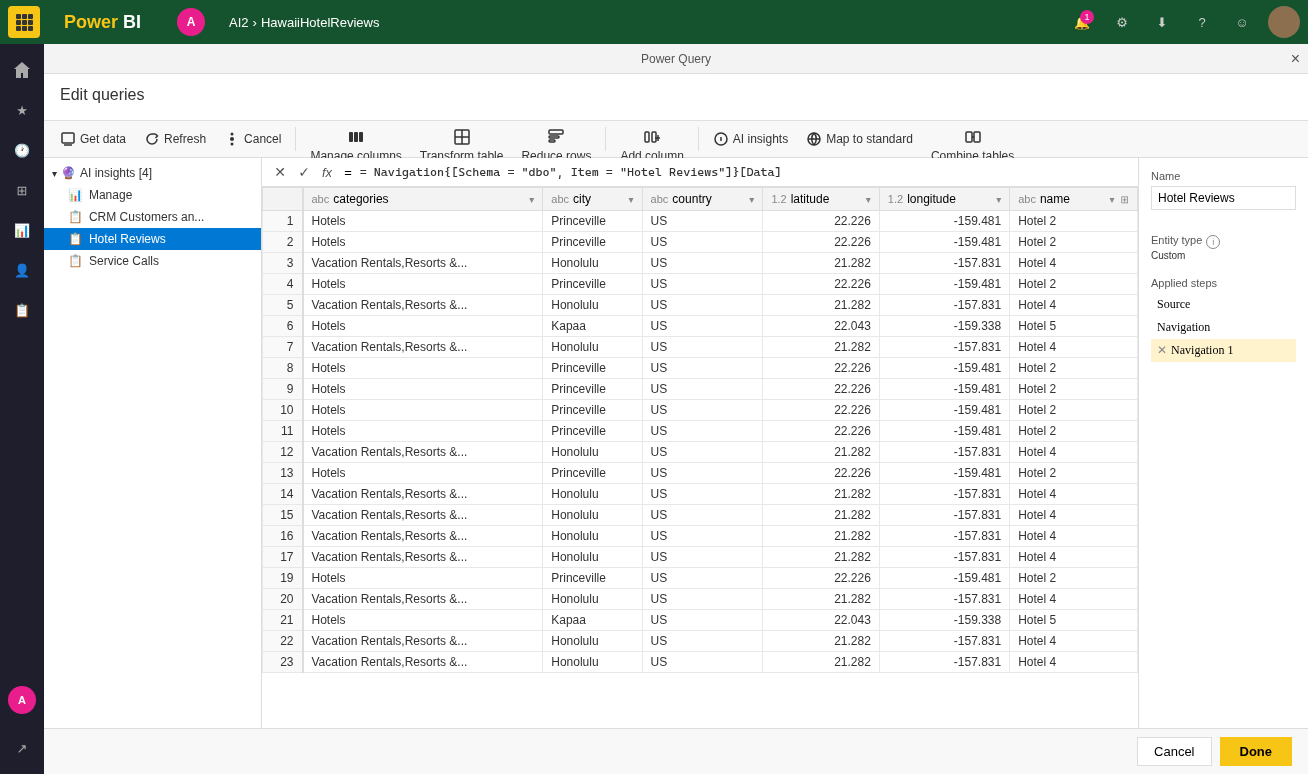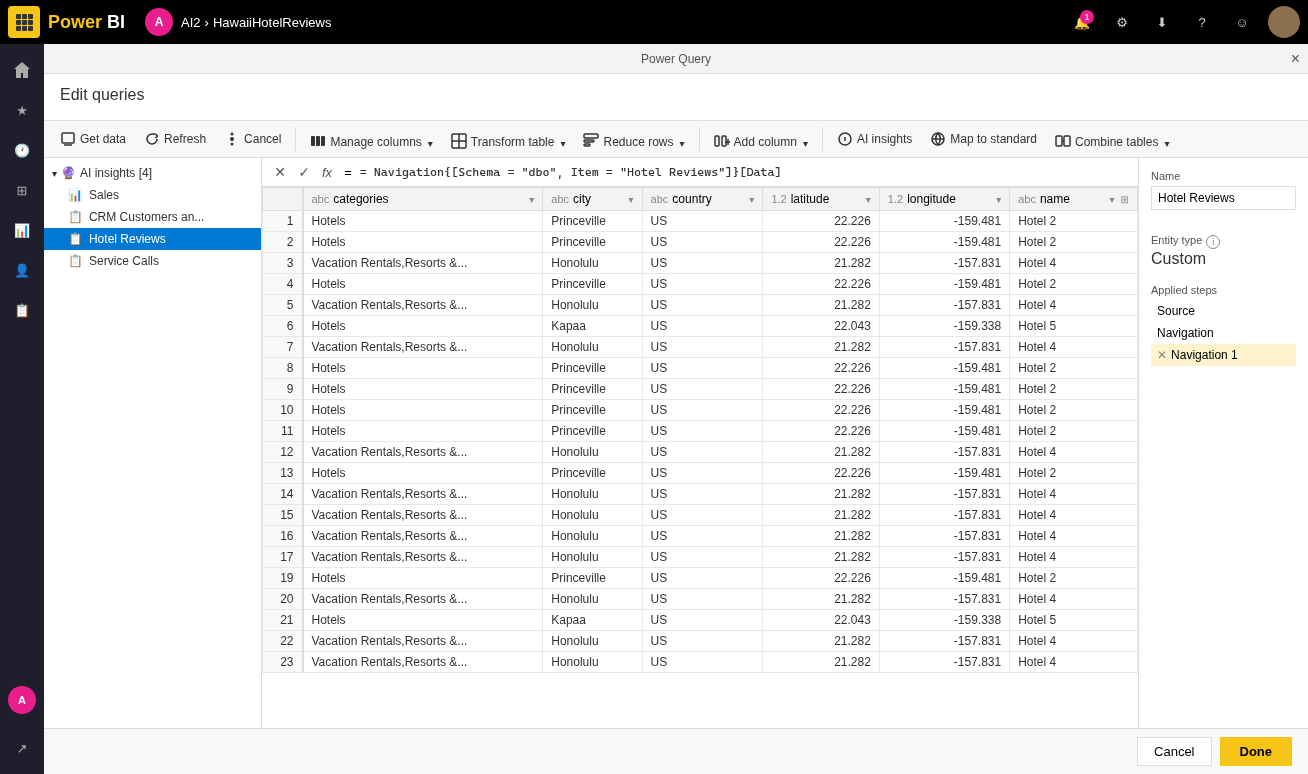--- a/index.html
+++ b/index.html
@@ -1,20 +1,20 @@
 <!DOCTYPE html>
 <html><head>
   <meta charset="utf-8">
   <style>
     * { box-sizing: border-box; margin: 0; padding: 0; }
     body { font-family: 'Segoe UI', sans-serif; font-size: 13px; background: #f3f3f3; width: 1308px; height: 774px; overflow: hidden; }
 
     
     .topbar {
-      display: flex; align-items: center; background: #000000; height: 44px; padding: 0 8px; gap: 8px;
+      display: flex; align-items: center; background: #14532d; height: 44px; padding: 0 8px; gap: 24px;
     }
     .topbar-waffle { width: 32px; height: 32px; background: #f7c515; border-radius: 4px; display: flex; align-items: center; justify-content: center; cursor: pointer; }
     .topbar-waffle svg { width: 20px; height: 20px; }
     .topbar-logo { color: #fff; font-size: 18px; font-weight: 600; margin-right: 12px; }
     .topbar-logo span { color: #f7c515; }
     .topbar-avatar { width: 28px; height: 28px; border-radius: 50%; background: #e91e8c; color: #fff; display: flex; align-items: center; justify-content: center; font-size: 12px; font-weight: 600; }
     .topbar-breadcrumb { color: #ccc; font-size: 13px; display: flex; align-items: center; gap: 4px; }
     .topbar-breadcrumb span { color: #fff; }
     .topbar-spacer { flex: 1; }
     .topbar-icons { display: flex; align-items: center; gap: 12px; }
@@ -53,21 +53,21 @@
 
     
     .toolbar {
       display: flex; align-items: center; padding: 4px 8px; background: #f8f8f8; border-bottom: 1px solid #ddd; gap: 2px; flex-wrap: wrap;
     }
     .toolbar-btn {
       display: flex; align-items: center; gap: 4px; padding: 4px 8px; border: none; background: transparent; cursor: pointer; font-size: 12px; color: #333; border-radius: 2px; height: 28px;
     }
     .toolbar-btn svg { width: 16px; height: 16px; flex-shrink: 0; }
     .toolbar-separator { width: 1px; height: 24px; background: #ddd; margin: 0 4px; }
-    .toolbar-dropdown { display: flex; align-items: flex-end; }
+    .toolbar-dropdown { display: flex; align-items: center; flex-direction: column; }
     .dropdown-arrow { margin-left: 2px; font-size: 10px; }
 
     
     .pq-body {
       display: flex; flex: 1; overflow: hidden;
     }
 
     
     .queries-panel {
       width: 218px; border-right: 1px solid #ddd; background: #fff; overflow-y: auto; flex-shrink: 0;
@@ -107,27 +107,27 @@
     .col-menu { margin-left: auto; color: #888; cursor: pointer; font-size: 10px; }
     .data-table td { border: 1px solid #e8e8e8; padding: 3px 8px; white-space: nowrap; color: #333; }
     .row-num { background: #f9f9f9; color: #888; width: 40px; text-align: right; border-right: 2px solid #ddd !important; }
 
     
     .right-panel {
       width: 170px; border-left: 1px solid #ddd; background: #fff; padding: 12px; flex-shrink: 0; overflow-y: auto;
     }
     .right-section { margin-bottom: 16px; }
     .right-label { font-size: 11px; color: #555; margin-bottom: 4px; font-weight: 500; }
-    .right-value { font-size: 16px; color: #333; }
+    .right-value { font-size: 10px; color: #333; }
     .right-input { border: 1px solid #ddd; padding: 4px 6px; font-size: 12px; width: 100%; margin-bottom: 8px; }
     .entity-type-row { display: flex; align-items: center; gap: 4px; }
     .info-icon { width: 14px; height: 14px; border-radius: 50%; border: 1px solid #888; display: flex; align-items: center; justify-content: center; font-size: 9px; color: #888; cursor: pointer; }
     .applied-steps-list { list-style: none; }
     .applied-steps-list li {
-      padding: 4px 6px; font-size: 12px; cursor: pointer; display: flex; align-items: center; gap: 4px;
+      padding: 4px 6px; font-size: 12px; cursor: pointer; display: flex; align-items: center; gap: 4px; font-family: Liberation Serif, serif;
     }
     .applied-steps-list li.active { background: #fff3cd; }
     .step-delete { color: #888; font-size: 12px; cursor: pointer; }
 
     
     .pq-footer {
       display: flex; justify-content: flex-end; gap: 8px; padding: 8px 16px; border-top: 1px solid #ddd; background: #f8f8f8;
     }
     .btn-cancel { padding: 6px 16px; border: 1px solid #ddd; background: #fff; cursor: pointer; font-size: 13px; }
     .btn-done { padding: 6px 20px; background: #f7c515; border: none; cursor: pointer; font-size: 13px; font-weight: 600; }
@@ -296,21 +296,21 @@
 
       <div class="queries-panel">
         <div class="queries-group">
           <div class="queries-group-header">
             <span class="group-arrow">▾</span>
             <span class="group-icon">🔮</span>
             <span>AI insights [4]</span>
           </div>
           <div class="query-item">
             <span class="item-icon">📊</span>
-            <span>Sales</span>
+            <span>Manage</span>
           </div>
           <div class="query-item">
             <span class="item-icon">📋</span>
             <span>CRM Customers an...</span>
           </div>
           <div class="query-item active">
             <span class="item-icon">📋</span>
             <span>Hotel Reviews</span>
           </div>
           <div class="query-item">

